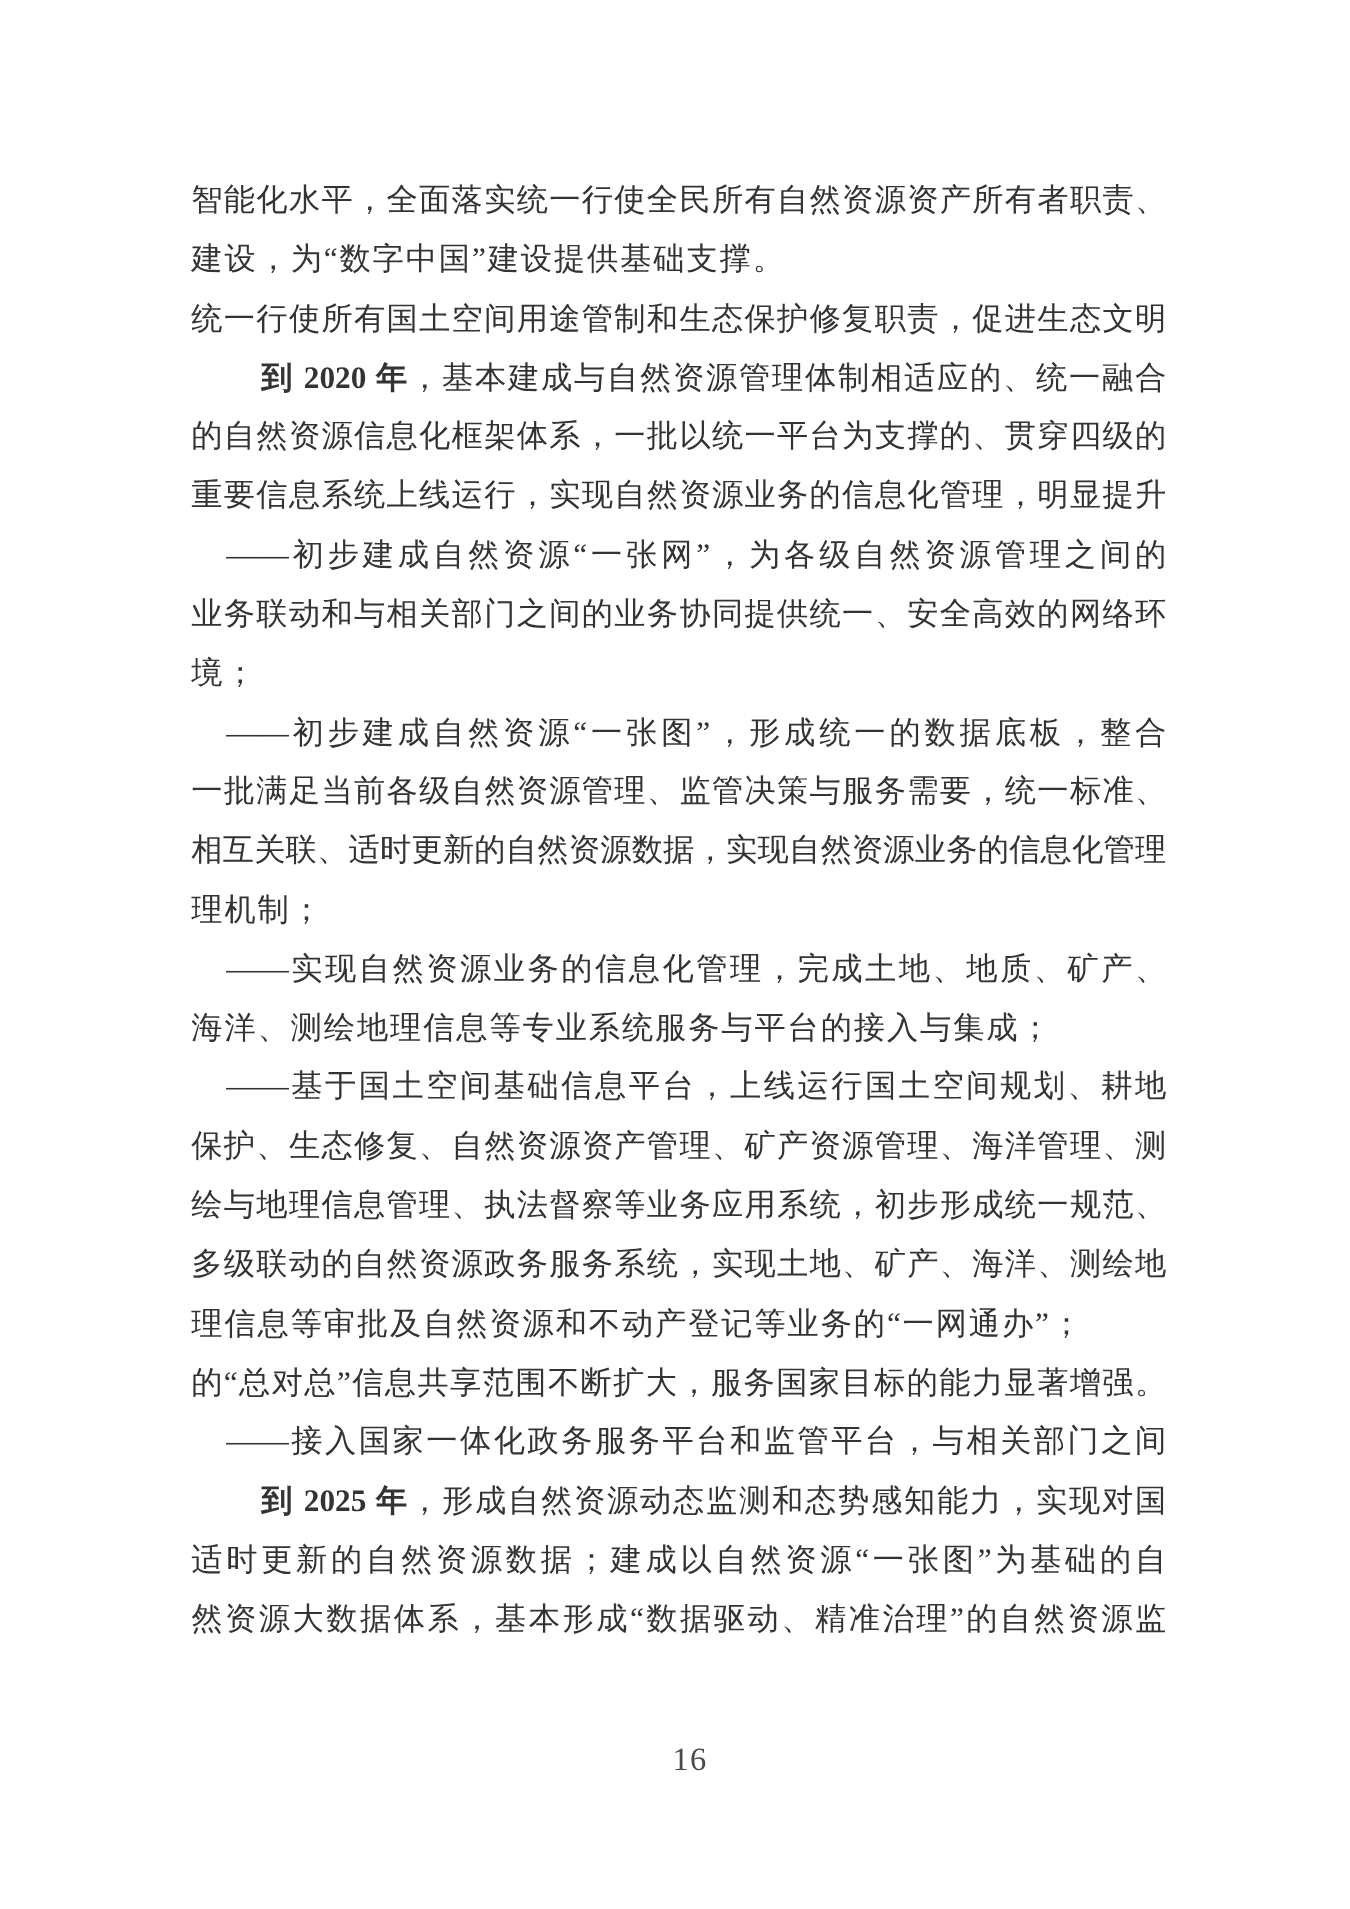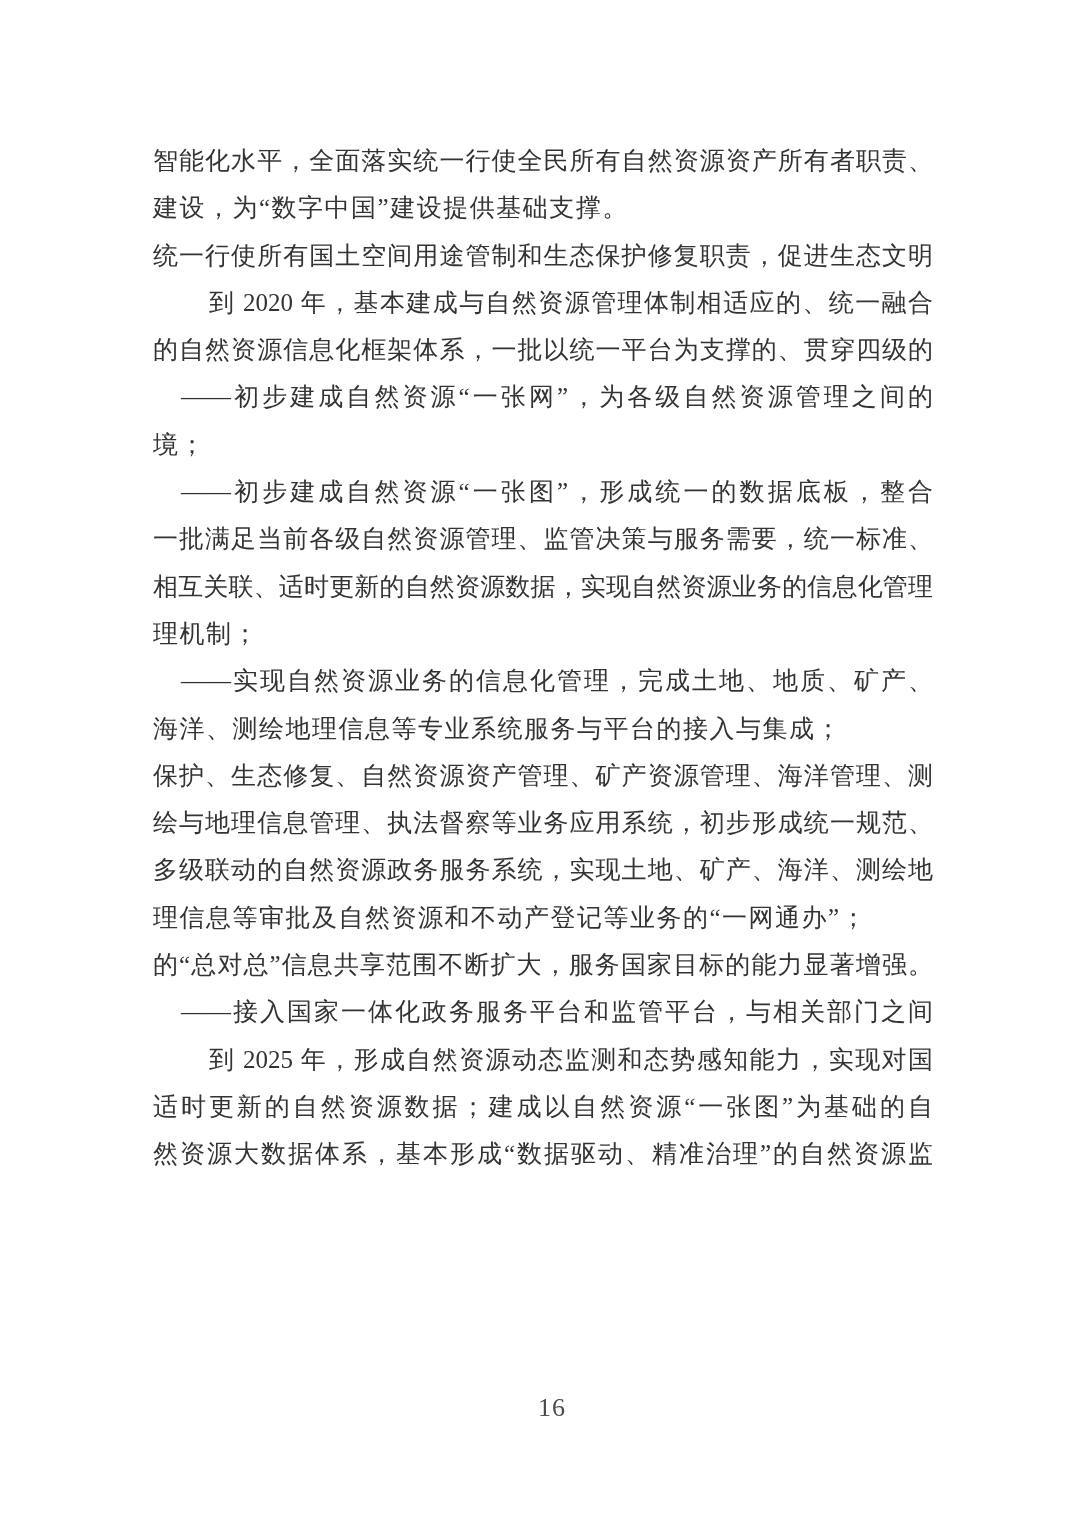--- a/index.html
+++ b/index.html
@@ -43,21 +43,21 @@
   }
   .line.natural {
     text-align: left;
     text-align-last: left;
     letter-spacing: 1.5px;
   }
   .seg {
     font-weight: normal;
   }
   .seg.bold {
-    font-weight: normal;
+    font-weight: bold;
   }
   .page-number {
     position: absolute;
     top: 1393px;
     left: 0;
     width: 100%;
     height: 30px;
     line-height: 30px;
     text-align: center;
     font-size: 26px;
@@ -71,36 +71,39 @@
 <div class="page">
   <div class="text-block" id="text-block">
       <div class="paragraph">
         <div class="line just"><span class="seg">智能化水平，全面落实统一行使全民所有自然资源资产所有者职责、</span></div>
         <div class="line natural"><span class="seg">建设，为“数字中国”建设提供基础支撑。</span></div>
         <div class="line just"><span class="seg">统一行使所有国土空间用途管制和生态保护修复职责，促进生态文明</span></div>
       </div>
       <div class="paragraph">
         <div class="line just" style="text-indent: 56px;"><span class="seg bold">到 2020 年</span><span class="seg">，基本建成与自然资源管理体制相适应的、统一融合</span></div>
         <div class="line just"><span class="seg">的自然资源信息化框架体系，一批以统一平台为支撑的、贯穿四级的</span></div>
+        <div class="line just"><span class="seg">重要信息系统上线运行，实现自然资源业务的信息化管理，明显提升</span></div>
       </div>
       <div class="paragraph">
         <div class="line just" style="text-indent: 28px;"><span class="seg">——初步建成自然资源“一张网”，为各级自然资源管理之间的</span></div>
+        <div class="line just"><span class="seg">业务联动和与相关部门之间的业务协同提供统一、安全高效的网络环</span></div>
         <div class="line natural"><span class="seg">境；</span></div>
       </div>
       <div class="paragraph">
         <div class="line just" style="text-indent: 28px;"><span class="seg">——初步建成自然资源“一张图”，形成统一的数据底板，整合</span></div>
         <div class="line just"><span class="seg">一批满足当前各级自然资源管理、监管决策与服务需要，统一标准、</span></div>
         <div class="line just"><span class="seg">相互关联、适时更新的自然资源数据，实现自然资源业务的信息化管理</span></div>
         <div class="line natural"><span class="seg">理机制；</span></div>
       </div>
       <div class="paragraph">
         <div class="line just" style="text-indent: 28px;"><span class="seg">——实现自然资源业务的信息化管理，完成土地、地质、矿产、</span></div>
         <div class="line natural"><span class="seg">海洋、测绘地理信息等专业系统服务与平台的接入与集成；</span></div>
       </div>
       <div class="paragraph">
+        <div class="line just" style="text-indent: 28px;"><span class="seg">——基于国土空间基础信息平台，上线运行国土空间规划、耕地</span></div>
         <div class="line just"><span class="seg">保护、生态修复、自然资源资产管理、矿产资源管理、海洋管理、测</span></div>
         <div class="line just"><span class="seg">绘与地理信息管理、执法督察等业务应用系统，初步形成统一规范、</span></div>
         <div class="line just"><span class="seg">多级联动的自然资源政务服务系统，实现土地、矿产、海洋、测绘地</span></div>
         <div class="line natural"><span class="seg">理信息等审批及自然资源和不动产登记等业务的“一网通办”；</span></div>
       </div>
       <div class="paragraph">
         <div class="line just"><span class="seg">的“总对总”信息共享范围不断扩大，服务国家目标的能力显著增强。</span></div>
         <div class="line just" style="text-indent: 28px;"><span class="seg">——接入国家一体化政务服务平台和监管平台，与相关部门之间</span></div>
       </div>
       <div class="paragraph">

